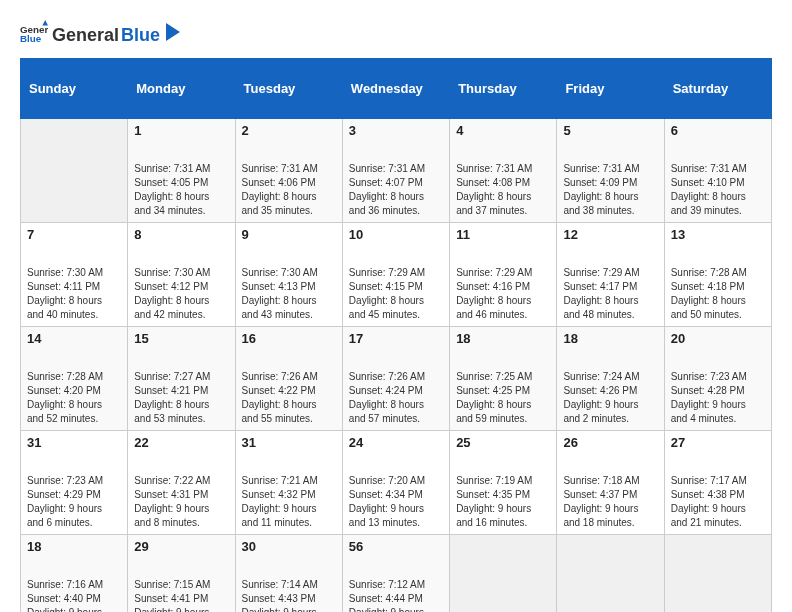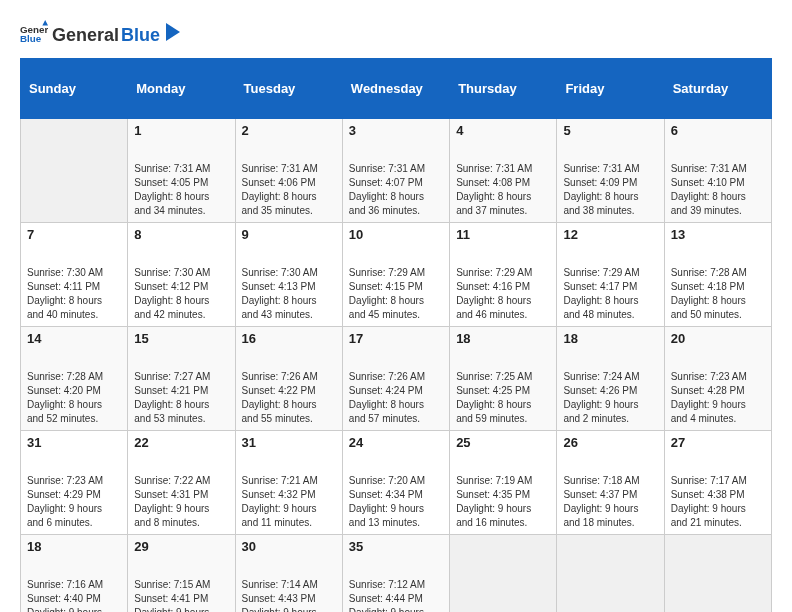--- a/index.html
+++ b/index.html
@@ -240,21 +240,21 @@
         </td>
         <td>
           <span class="day-number">29</span>
           <div class="day-info">Sunrise: 7:15 AM<br>Sunset: 4:41 PM<br>Daylight: 9 hours and 26 minutes.</div>
         </td>
         <td>
           <span class="day-number">30</span>
           <div class="day-info">Sunrise: 7:14 AM<br>Sunset: 4:43 PM<br>Daylight: 9 hours and 28 minutes.</div>
         </td>
         <td>
-          <span class="day-number">35</span>
+          <span class="day-number">56</span>
           <div class="day-info">Sunrise: 7:12 AM<br>Sunset: 4:44 PM<br>Daylight: 9 hours and 31 minutes.</div>
         </td>
         <td class="empty-cell"></td>
         <td class="empty-cell"></td>
         <td class="empty-cell"></td>
       </tr>
     </tbody>
 </table>
 
 </body></html>

